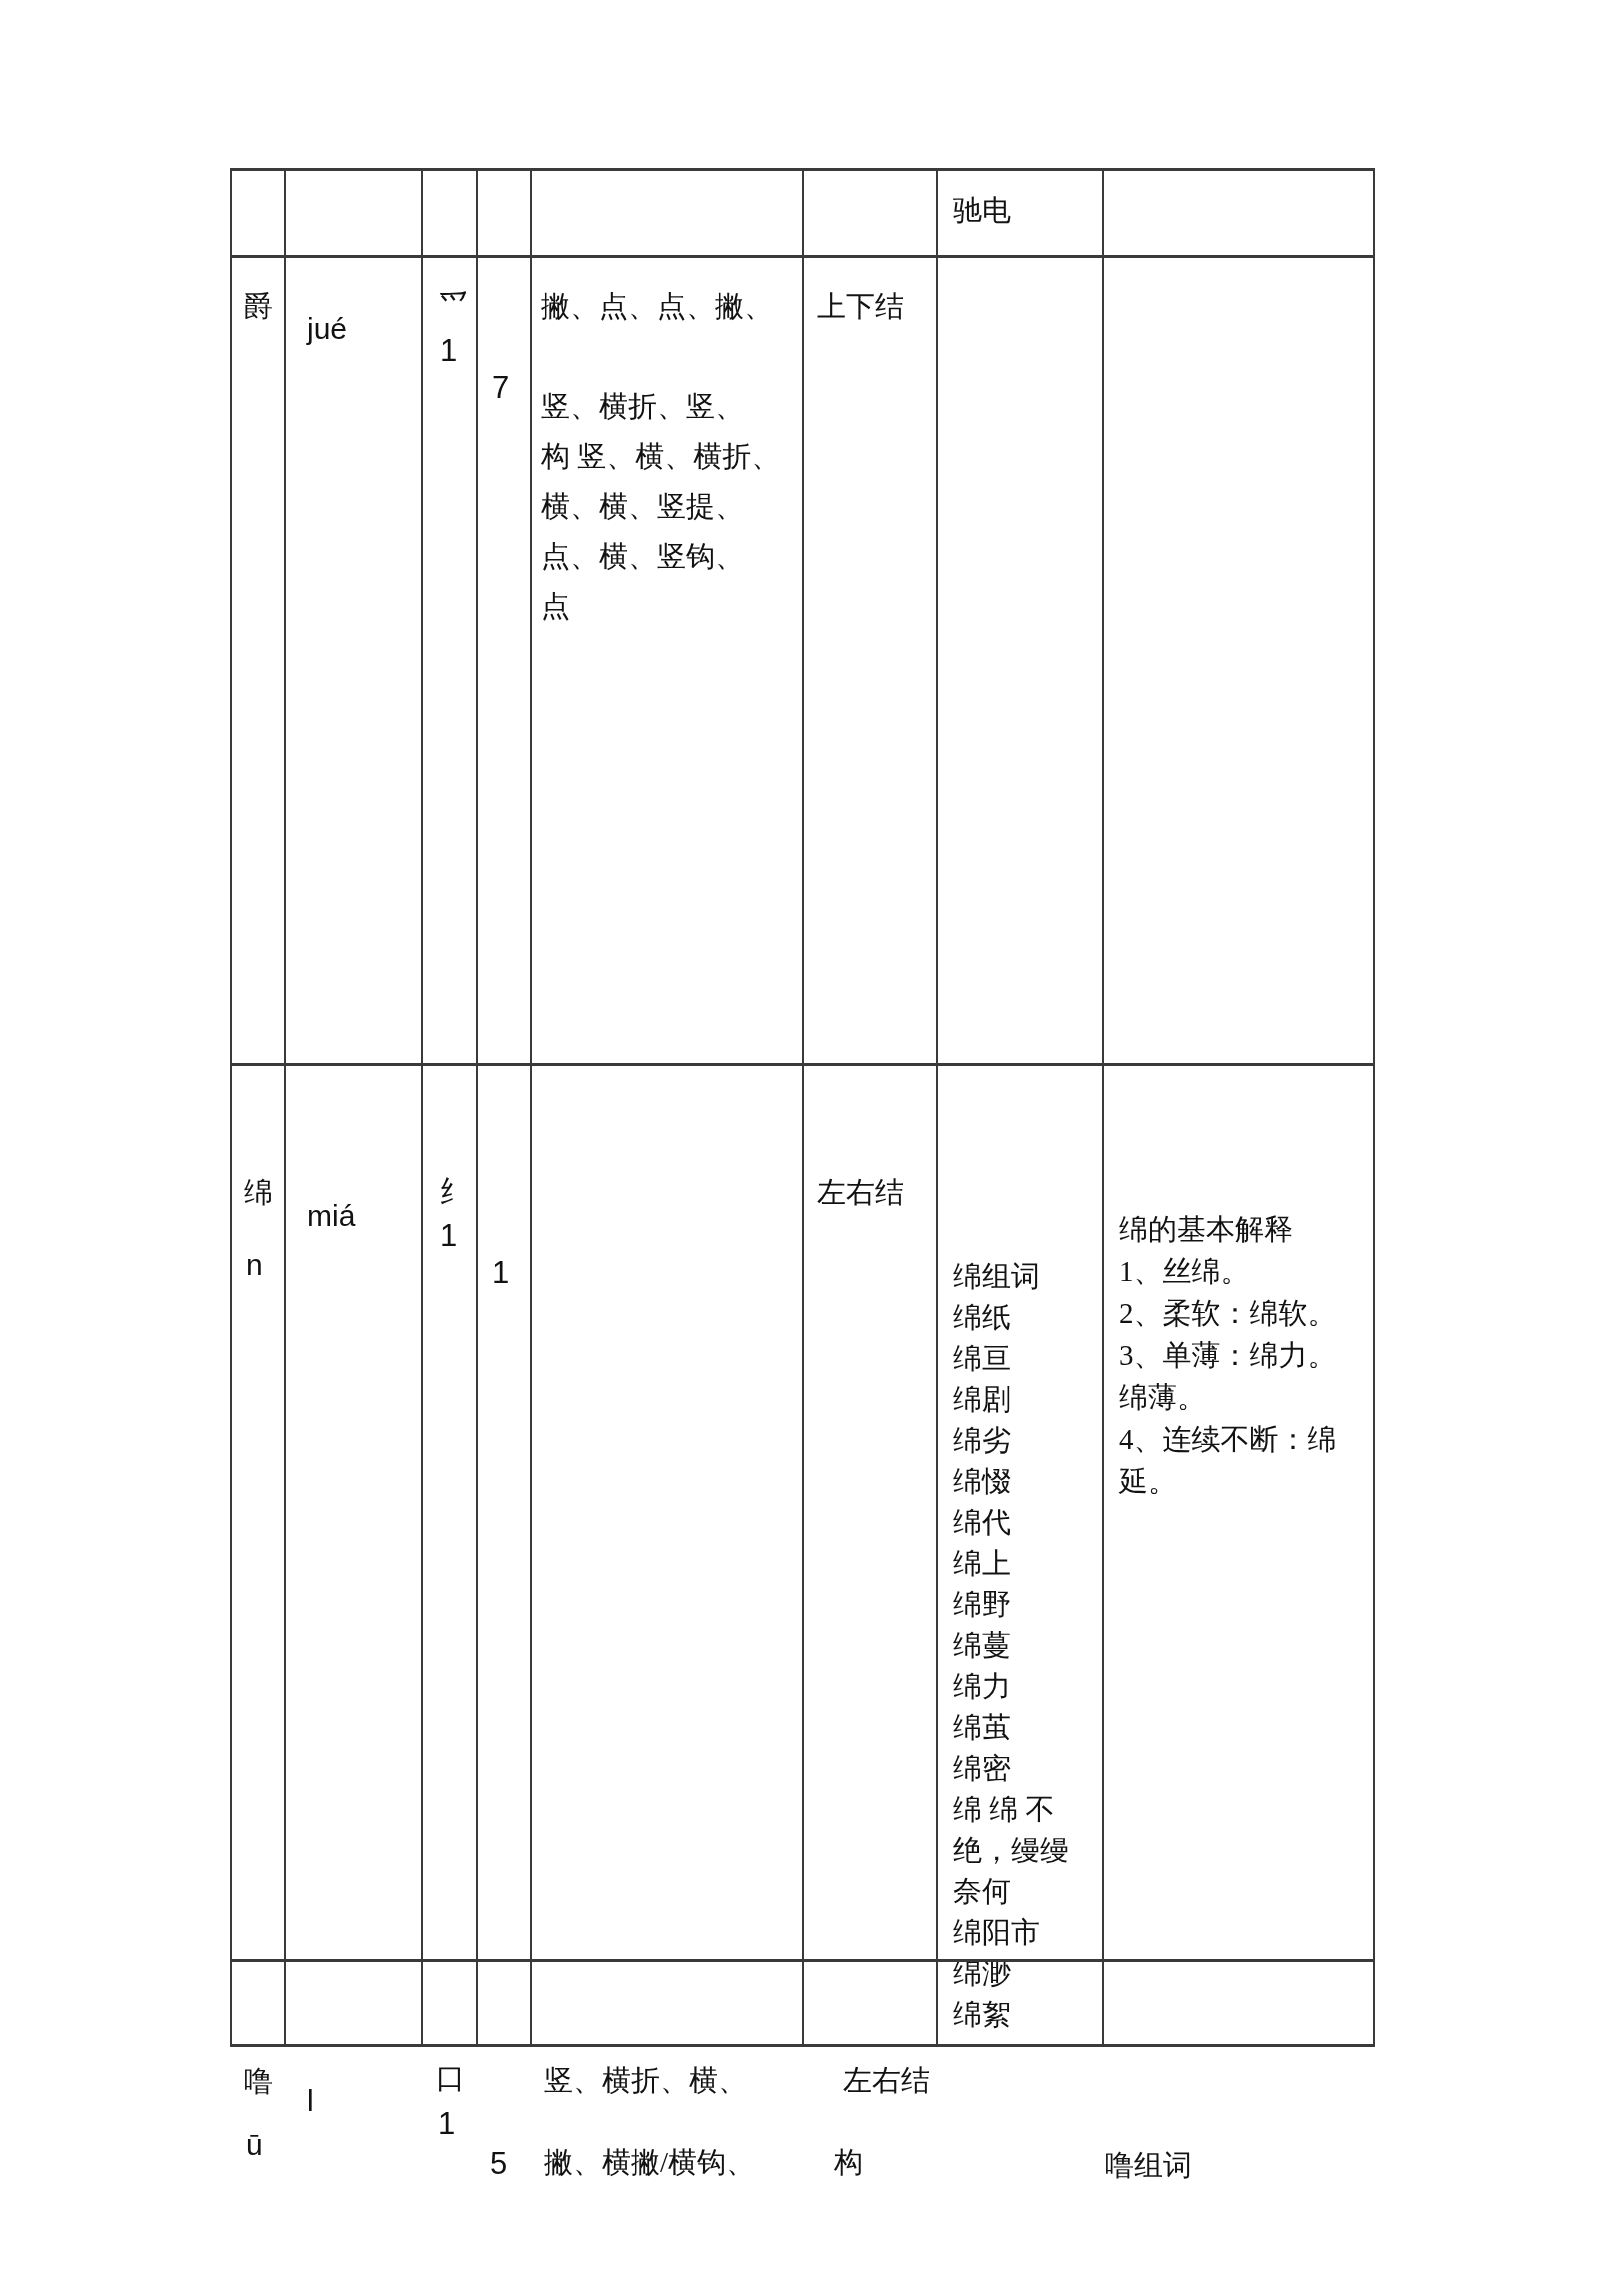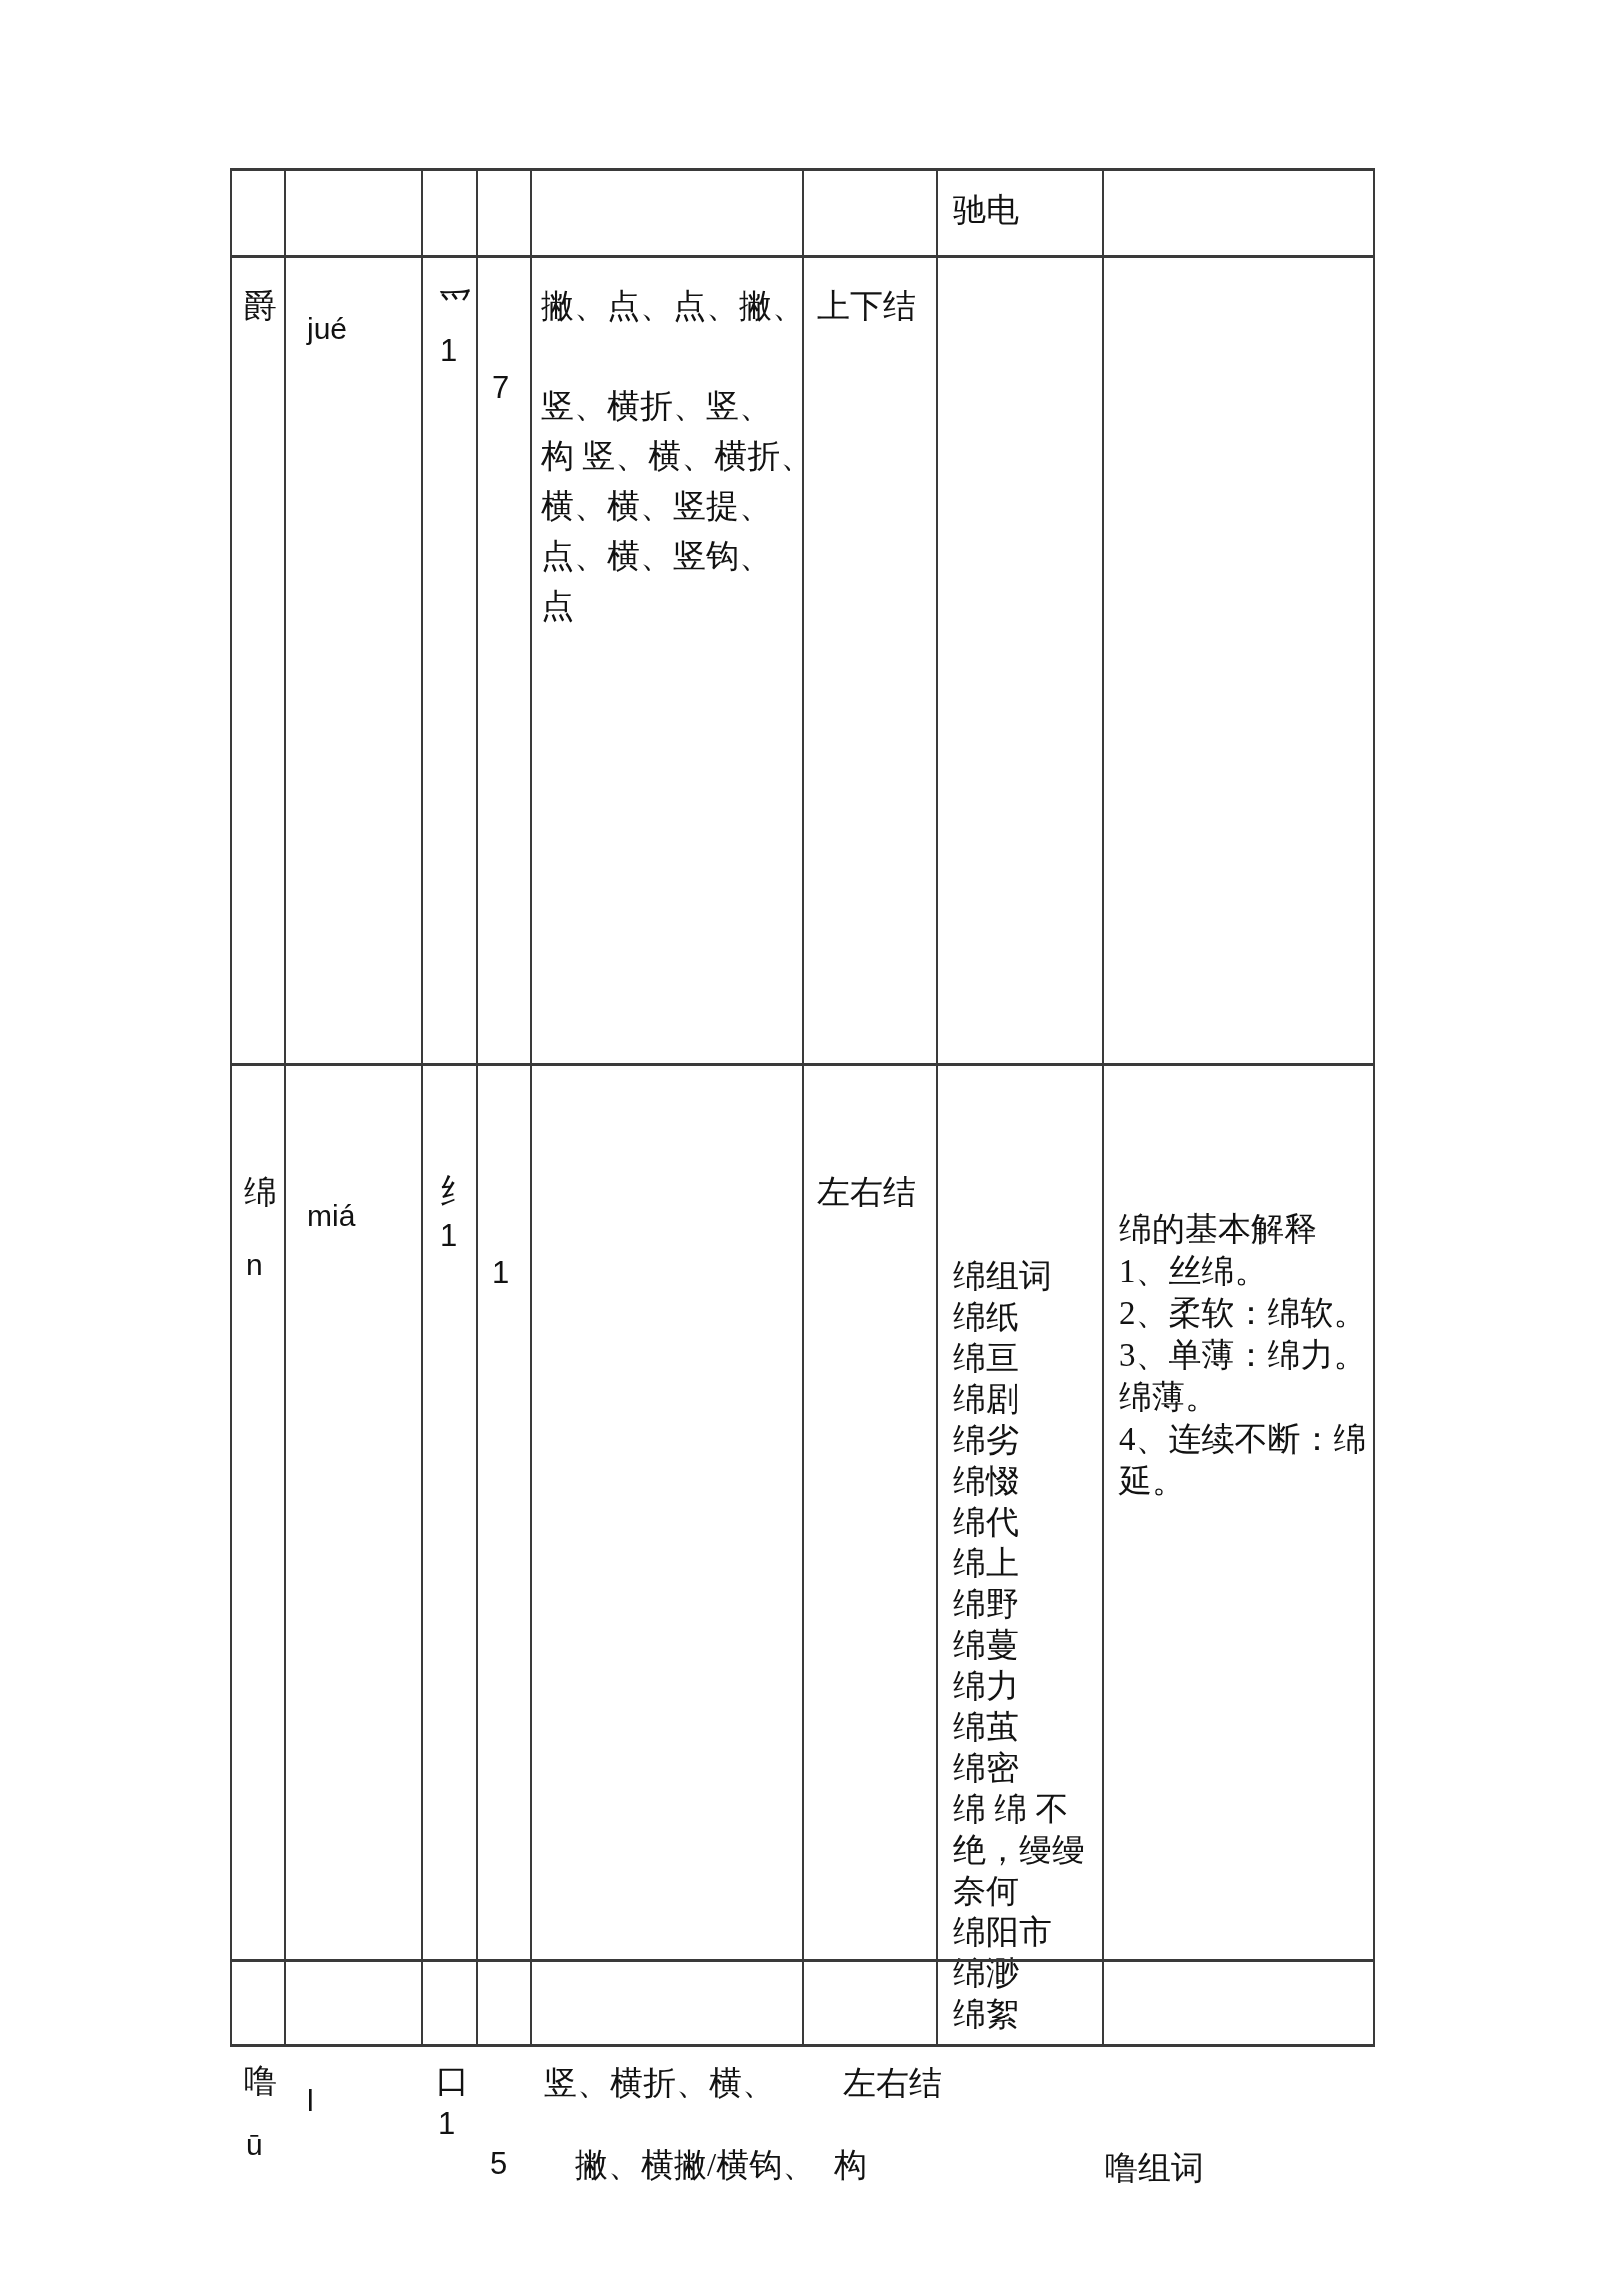--- a/index.html
+++ b/index.html
@@ -1,21 +1,21 @@
 <!DOCTYPE html>
 <html style="font-size:14px"><head>
 <meta charset="utf-8">
 <style>
   html,body{margin:0;padding:0;}
   body{width:1623px;height:2295px;background:#e9e9e9;}
   .page{position:relative;width:1623px;height:2295px;background:#ffffff;overflow:hidden;}
   .vline{position:absolute;width:1.7px;top:168px;height:1878px;background:#3a3a3a;z-index:3;}
   .hline{position:absolute;left:230px;width:1145px;height:2.6px;background:#3a3a3a;z-index:3;}
   .cell{position:absolute;z-index:2;color:#121212;white-space:pre-line;}
-  .cn{font-family:"Liberation Serif","DejaVu Serif",serif;font-size:33px;}
+  .cn{font-family:"Liberation Serif","DejaVu Serif",serif;font-size:29px;}
   .lat{font-family:"Liberation Sans","DejaVu Sans",sans-serif;font-size:30px;margin-top:20px;}
   .num{font-family:"Liberation Sans","DejaVu Sans",sans-serif;font-size:31px;}
   .lh57{line-height:50px;}
   .lh48{line-height:42px;}
   .lh47{line-height:41px;}
   .lh475{line-height:41px;}
 </style>
 </head>
 <body>
 
@@ -87,19 +87,19 @@
 4、连续不断：绵
 延。</div>
 
   <div class="cell cn lh57" style="left:244px;top:2056px">噜</div>
   <div class="cell lat" style="left:246px;top:2108px">ū</div>
   <div class="cell lat" style="left:307px;top:2064px">l</div>
   <div class="cell cn" style="left:436px;top:2059px">口</div>
   <div class="cell num" style="left:438px;top:2106px">1</div>
   <div class="cell num" style="left:490px;top:2146px">5</div>
   <div class="cell cn" style="left:544px;top:2061px">竖、横折、横、</div>
-  <div class="cell cn" style="left:575px;top:2143px">撇、横撇/横钩、</div>
+  <div class="cell cn" style="left:544px;top:2143px">撇、横撇/横钩、</div>
   <div class="cell cn" style="left:843px;top:2061px">左右结</div>
   <div class="cell cn" style="left:834px;top:2143px">构</div>
   <div class="cell cn" style="left:1105px;top:2146px">噜组词</div>
 
 </div>
 
 
 </body></html>

